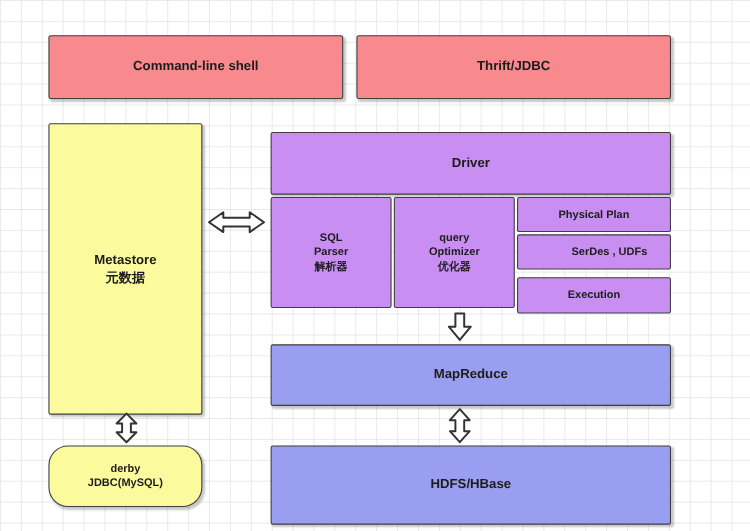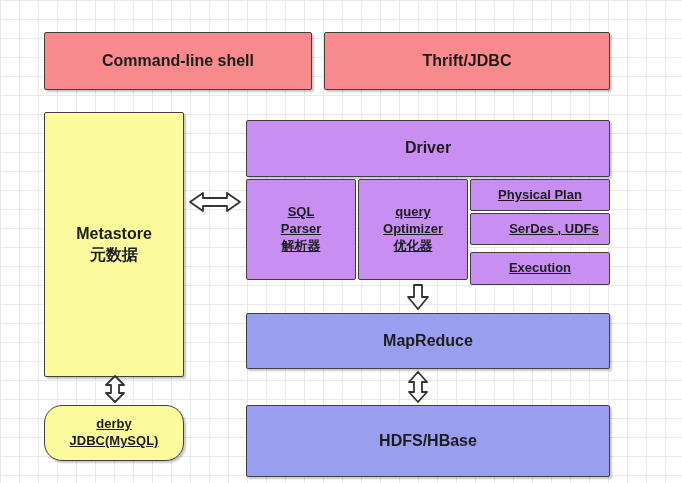--- a/index.html
+++ b/index.html
@@ -29,22 +29,22 @@
     text-align:center;
     color:#1c1c1c;
     font-weight:bold;
     box-sizing:border-box;
     line-height:1.3;
   }
   .pink{background:#f8898c;}
   .yellow{background:#fbfb9e;}
   .purple{background:#c98ef2;}
   .blue{background:#9a9ef0;}
-  .fs16{font-size:16px;}
-  .fs13{font-size:13px;text-decoration:underline;}
+  .fs16{font-size:12px;}
+  .fs13{font-size:10px;}
   .arrow{
     position:absolute;
     display:block;
     line-height:0;
   }
   .inner{box-shadow:none;}
 </style>
 </head>
 <body>
 

